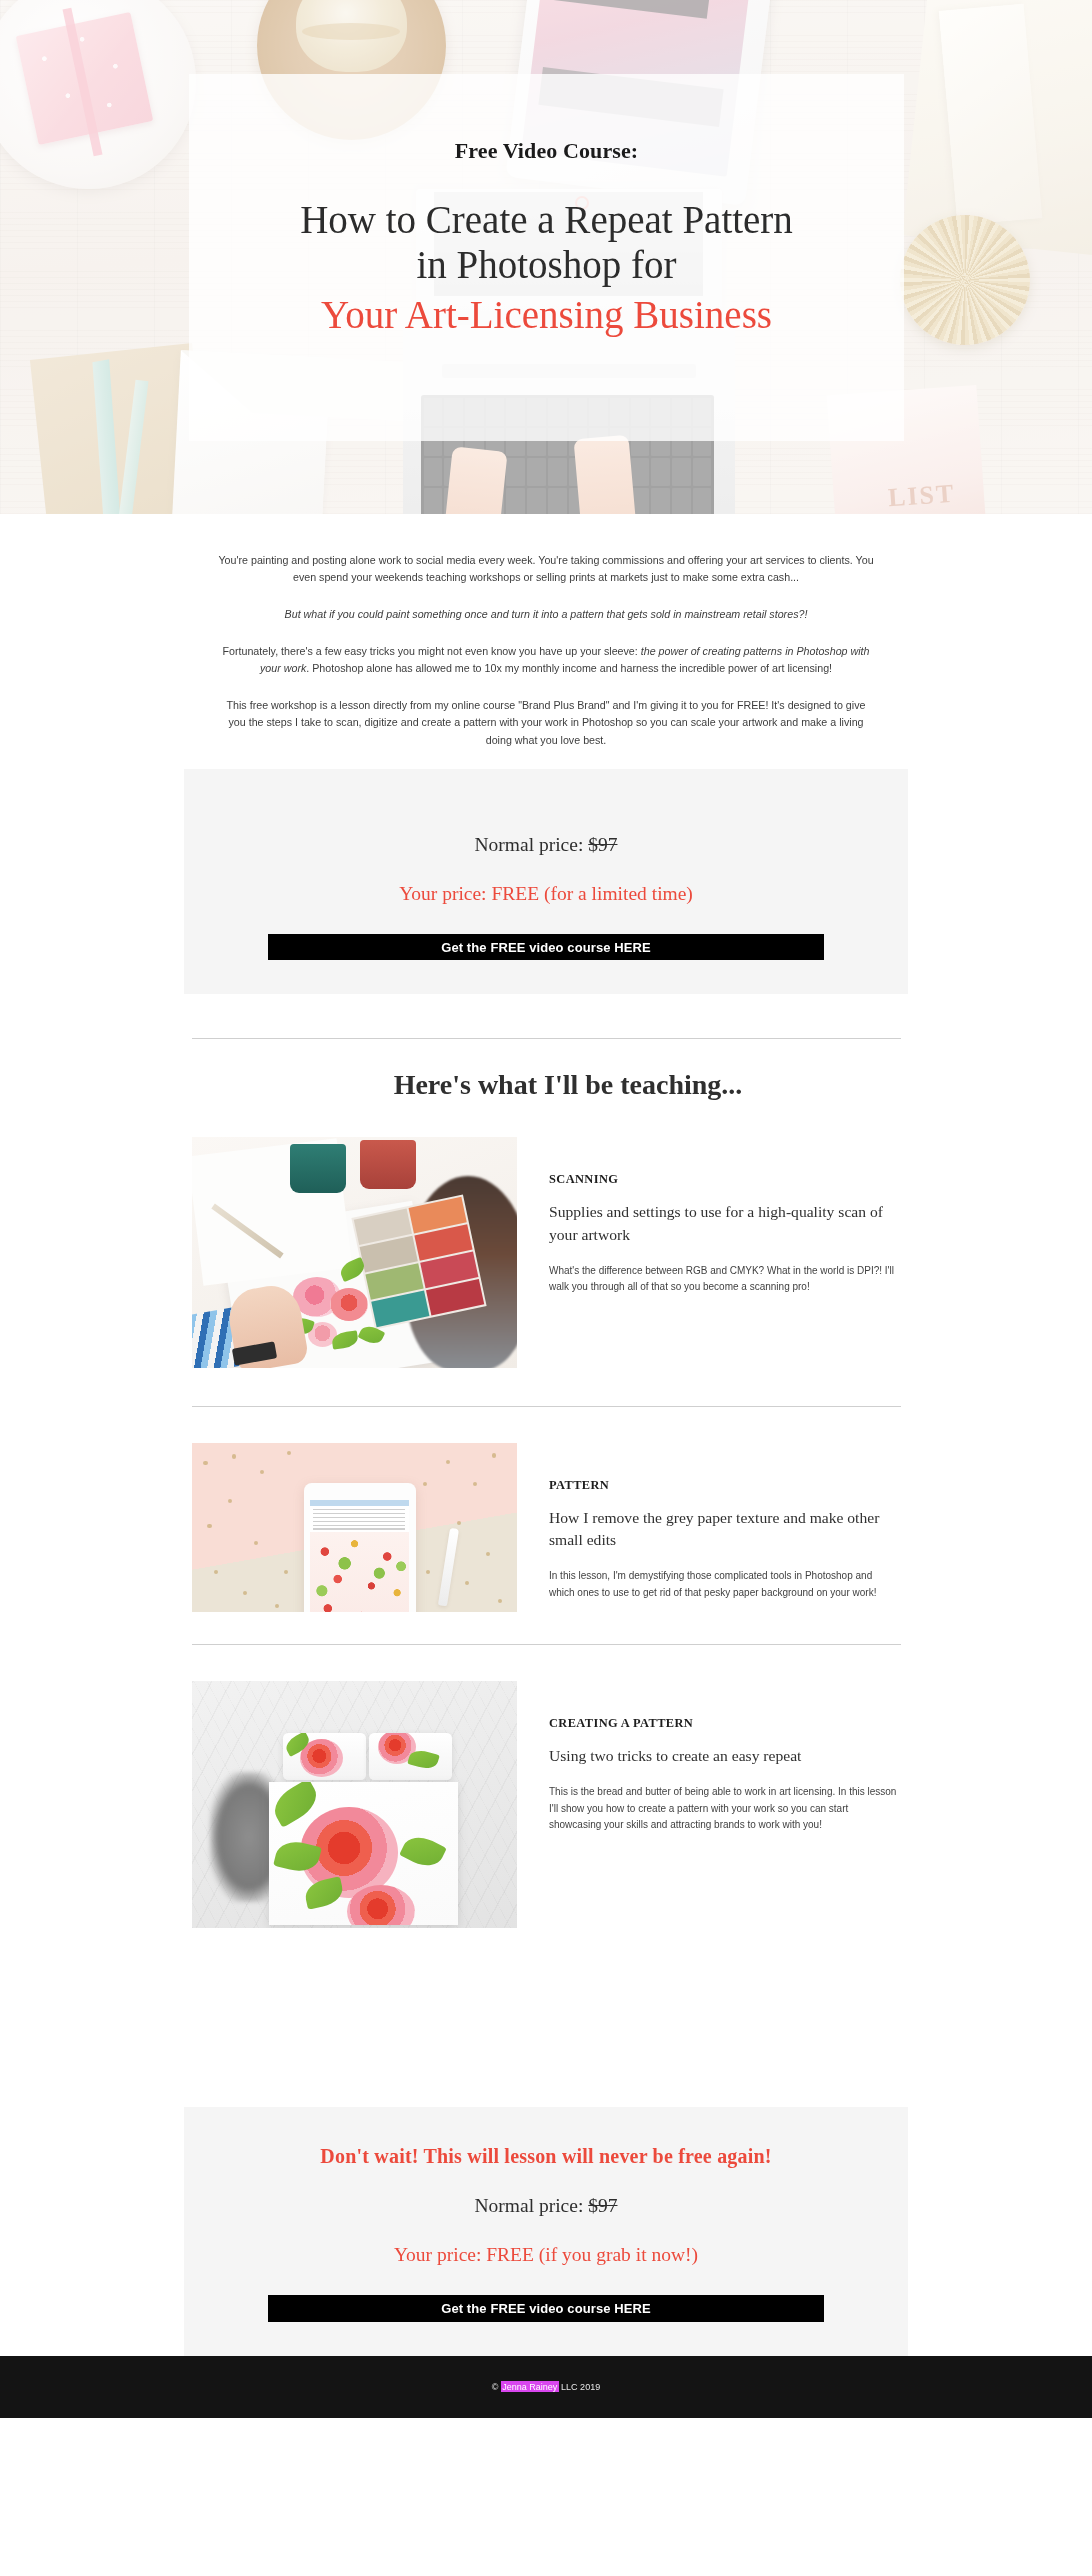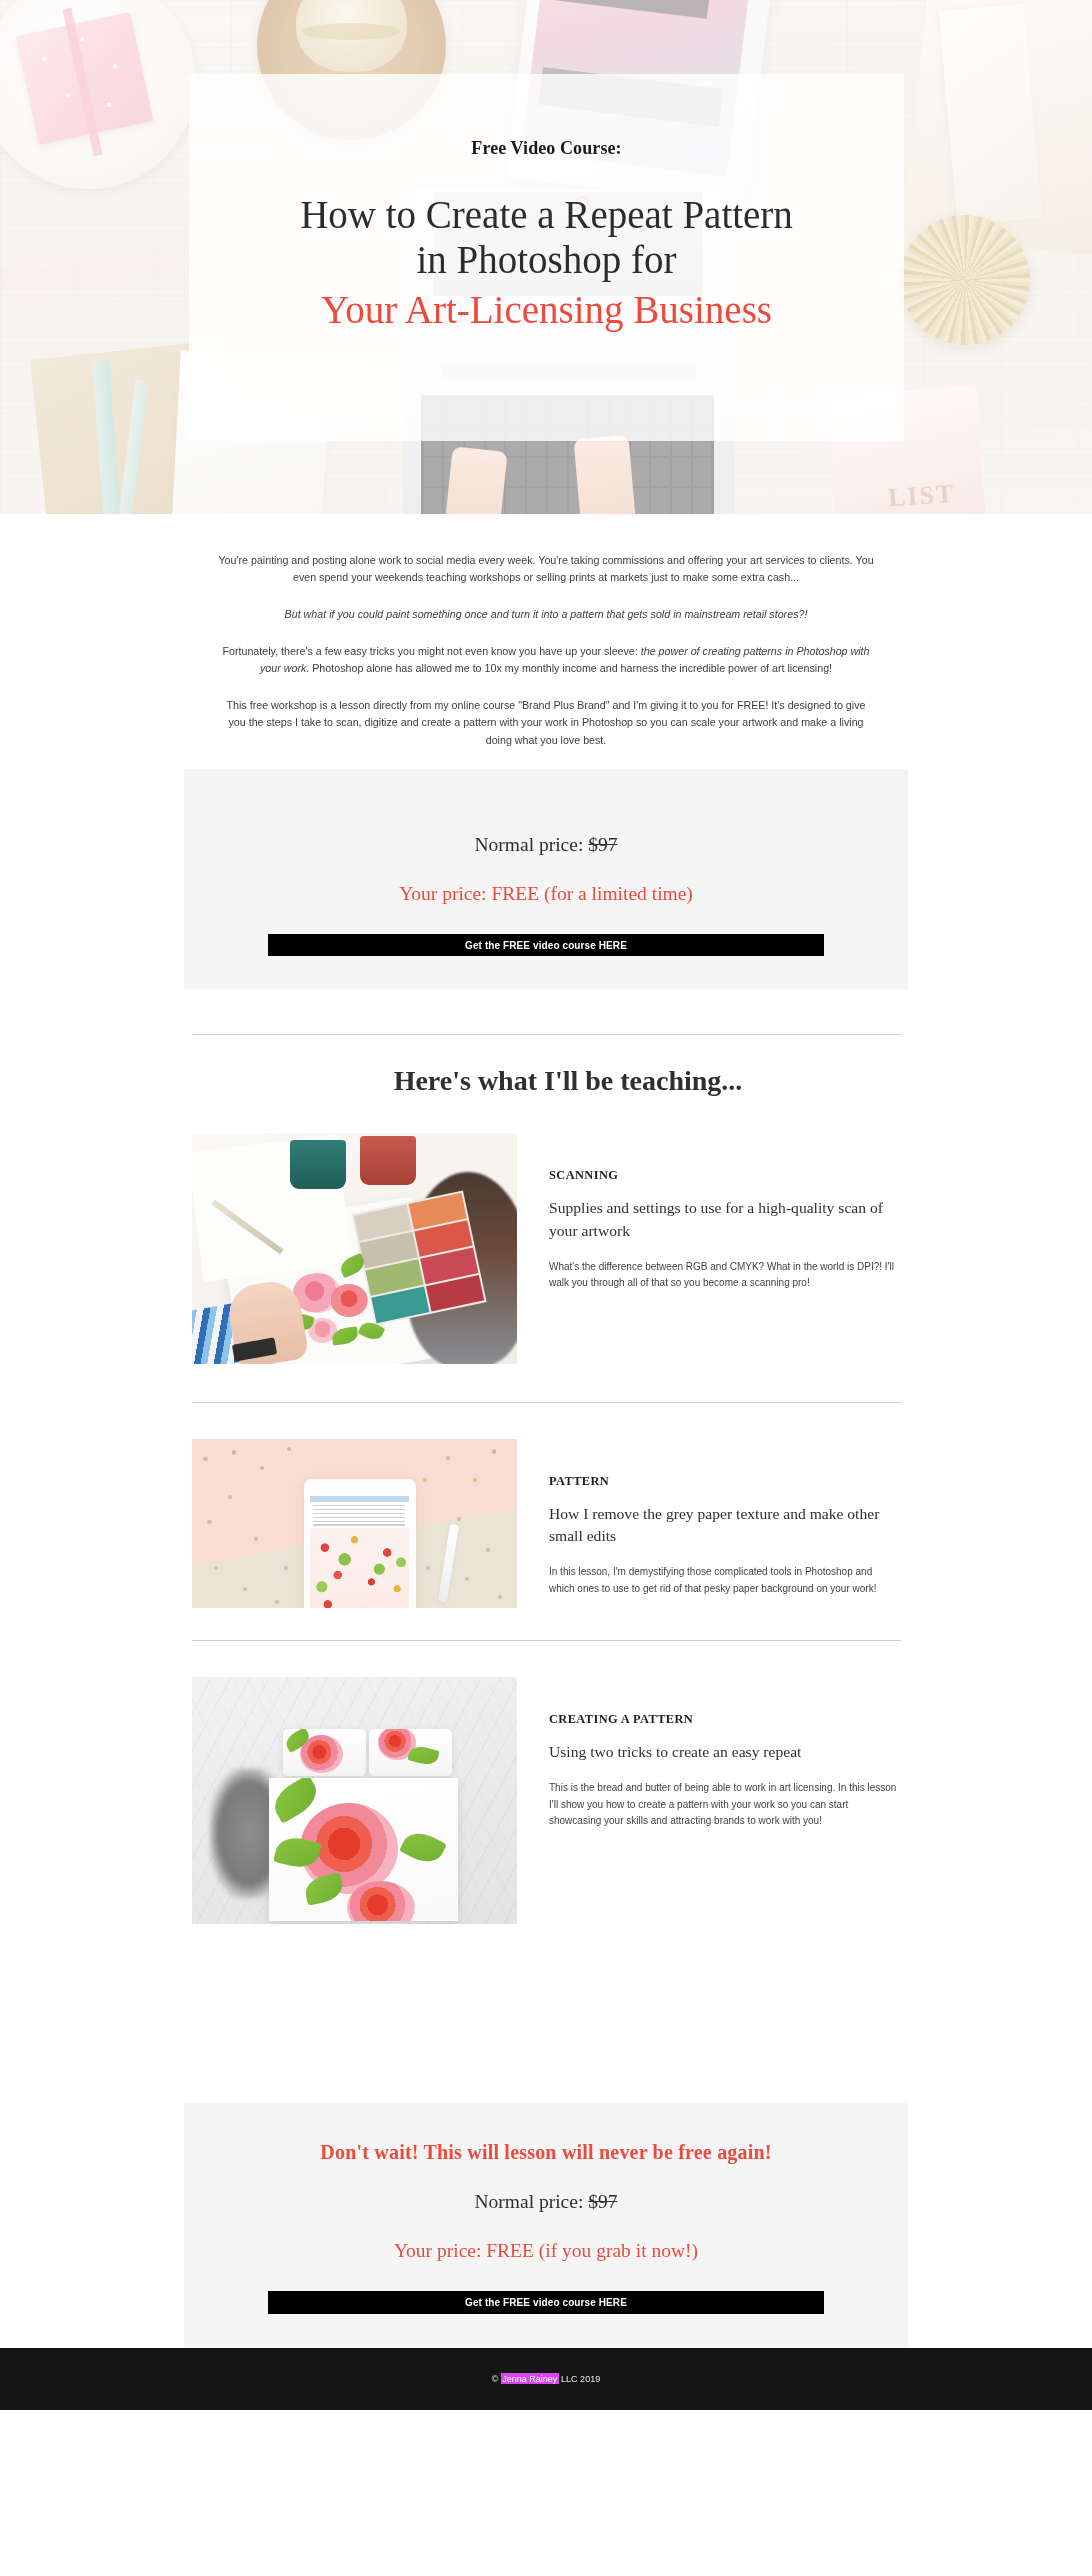--- a/index.html
+++ b/index.html
@@ -212,21 +212,21 @@
   .hero-card {
     position: absolute;
     left: 189px; top: 74px; width: 715px; height: 367px;
     background: rgba(255,255,255,0.80);
     text-align: center;
     padding-top: 64px;
   }
   .hero-eyebrow {
     font-family: "Liberation Serif", serif;
     font-weight: bold;
-    font-size: 18px;
+    font-size: 22px;
     color: #1b1b1b;
     letter-spacing: 0.1px;
   }
   .hero-title {
     margin-top: 32.5px;
     font-family: "Liberation Serif", serif;
     font-size: 39px;
     line-height: 1.16;
     color: #2c2c2c;
     font-weight: normal;
@@ -276,21 +276,21 @@
     color: #ec4a3c;
   }
   .cta-btn {
     display: block;
     width: 556px;
     margin: 29px auto 0;
     background: #000000;
     color: #ffffff;
     border: none;
     font-family: "Liberation Sans", sans-serif;
-    font-size: 10px;
+    font-size: 13px;
     font-weight: bold;
     padding: 5.9px 0;
     cursor: pointer;
     letter-spacing: 0.1px;
   }
 
   
   .divider {
     width: 709px;
     height: 0.7px;

